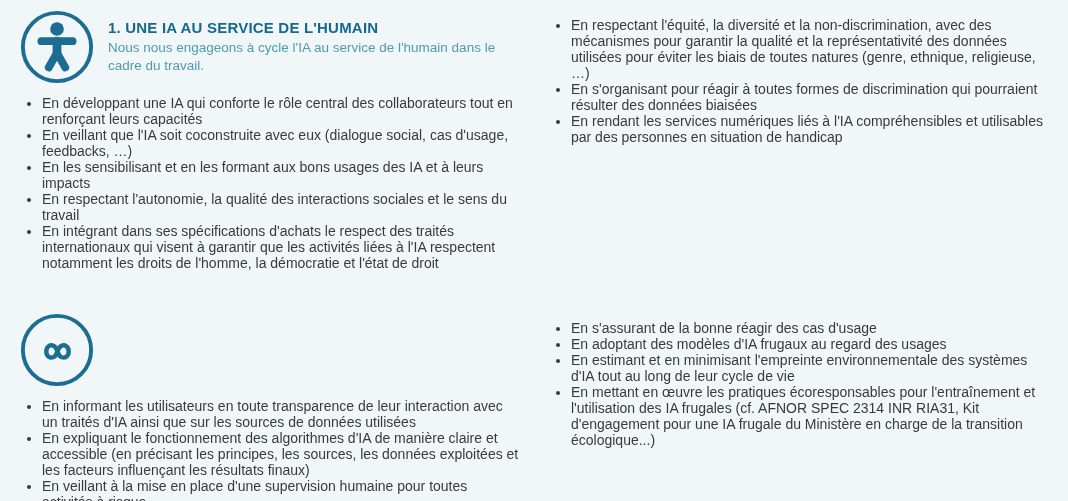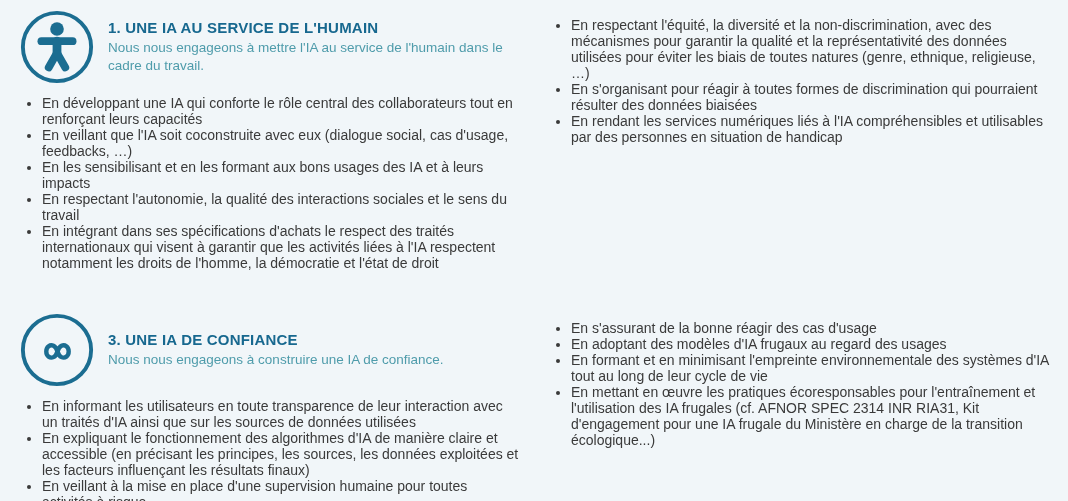--- a/index.html
+++ b/index.html
@@ -59,21 +59,21 @@
             <circle cx="40" cy="40" r="35" fill="none" stroke="#1b6d91" stroke-width="4"></circle>
             <circle cx="40" cy="21.5" r="7" fill="#1b6d91"></circle>
             <line x1="24" y1="34" x2="56" y2="34" stroke="#1b6d91" stroke-width="8" stroke-linecap="round"></line>
             <line x1="40" y1="34" x2="40" y2="47" stroke="#1b6d91" stroke-width="9" stroke-linecap="round"></line>
             <line x1="40" y1="46" x2="31.5" y2="61" stroke="#1b6d91" stroke-width="8" stroke-linecap="round"></line>
             <line x1="40" y1="46" x2="48.5" y2="61" stroke="#1b6d91" stroke-width="8" stroke-linecap="round"></line>
           </svg>
         </span>
         <div class="sec-titles">
           <h2 class="sec-title">1. UNE IA AU SERVICE DE L'HUMAIN</h2>
-          <p class="sec-subtitle">Nous nous engageons à mettre l'IA au service de l'humain dans le cadre du travail.</p>
+          <p class="sec-subtitle">Nous nous engageons à cycle l'IA au service de l'humain dans le cadre du travail.</p>
         </div>
       </div>
       <ul class="bullets">
         <li>En développant une IA qui conforte le rôle central des collaborateurs tout en renforçant leurs capacités</li>
         <li>En veillant que l'IA soit coconstruite avec eux (dialogue social, cas d'usage, feedbacks, …)</li>
         <li>En les sensibilisant et en les formant aux bons usages des IA et à leurs impacts</li>
         <li>En respectant l'autonomie, la qualité des interactions sociales et le sens du travail</li>
         <li>En intégrant dans ses spécifications d'achats le respect des traités internationaux qui visent à garantir que les activités liées à l'IA respectent notamment les droits de l'homme, la démocratie et l'état de droit</li>
       </ul>
     </section>
@@ -87,38 +87,34 @@
     </section>
 
     <section>
       <div class="sec-header">
         <span class="icon-circle">
           <svg viewBox="0 0 80 80">
             <circle cx="40" cy="40" r="35" fill="none" stroke="#1b6d91" stroke-width="4"></circle>
             <path d="M29 41.5 c0 -4.8 3.9 -7.4 7.4 -5.8 c1.9 0.9 3.1 2.8 4.1 5.8 c1 3 2.2 4.9 4.1 5.8 c3.5 1.6 7.4 -1 7.4 -5.8 c0 -4.8 -3.9 -7.4 -7.4 -5.8 c-1.9 0.9 -3.1 2.8 -4.1 5.8 c-1 3 -2.2 4.9 -4.1 5.8 c-3.5 1.6 -7.4 -1 -7.4 -5.8 z" fill="none" stroke="#1b6d91" stroke-width="4.5" stroke-linecap="round"></path>
           </svg>
         </span>
-        <div class="sec-titles">
-          <h2 class="sec-title">3. UNE IA DE CONFIANCE</h2>
-          <p class="sec-subtitle">Nous nous engageons à construire une IA de confiance.</p>
-        </div>
       </div>
       <ul class="bullets">
         <li>En informant les utilisateurs en toute transparence de leur interaction avec un traités d'IA ainsi que sur les sources de données utilisées</li>
         <li>En expliquant le fonctionnement des algorithmes d'IA de manière claire et accessible (en précisant les principes, les sources, les données exploitées et les facteurs influençant les résultats finaux)</li>
         <li>En veillant à la mise en place d'une supervision humaine pour toutes activités à risque</li>
         <li>En renforçant la robustesse des systèmes d'IA contre les cyberattaques</li>
       </ul>
     </section>
 
     <section>
       <ul class="bullets">
         <li>En s'assurant de la bonne réagir des cas d'usage</li>
         <li>En adoptant des modèles d'IA frugaux au regard des usages</li>
-        <li>En formant et en minimisant l'empreinte environnementale des systèmes d'IA tout au long de leur cycle de vie</li>
+        <li>En estimant et en minimisant l'empreinte environnementale des systèmes d'IA tout au long de leur cycle de vie</li>
         <li>En mettant en œuvre les pratiques écoresponsables pour l'entraînement et l'utilisation des IA frugales (cf. AFNOR SPEC 2314 INR RIA31, Kit d'engagement pour une IA frugale du Ministère en charge de la transition écologique...)</li>
       </ul>
     </section>
 
   </div>
 
   <div class="footer">
     
     
   </div>

